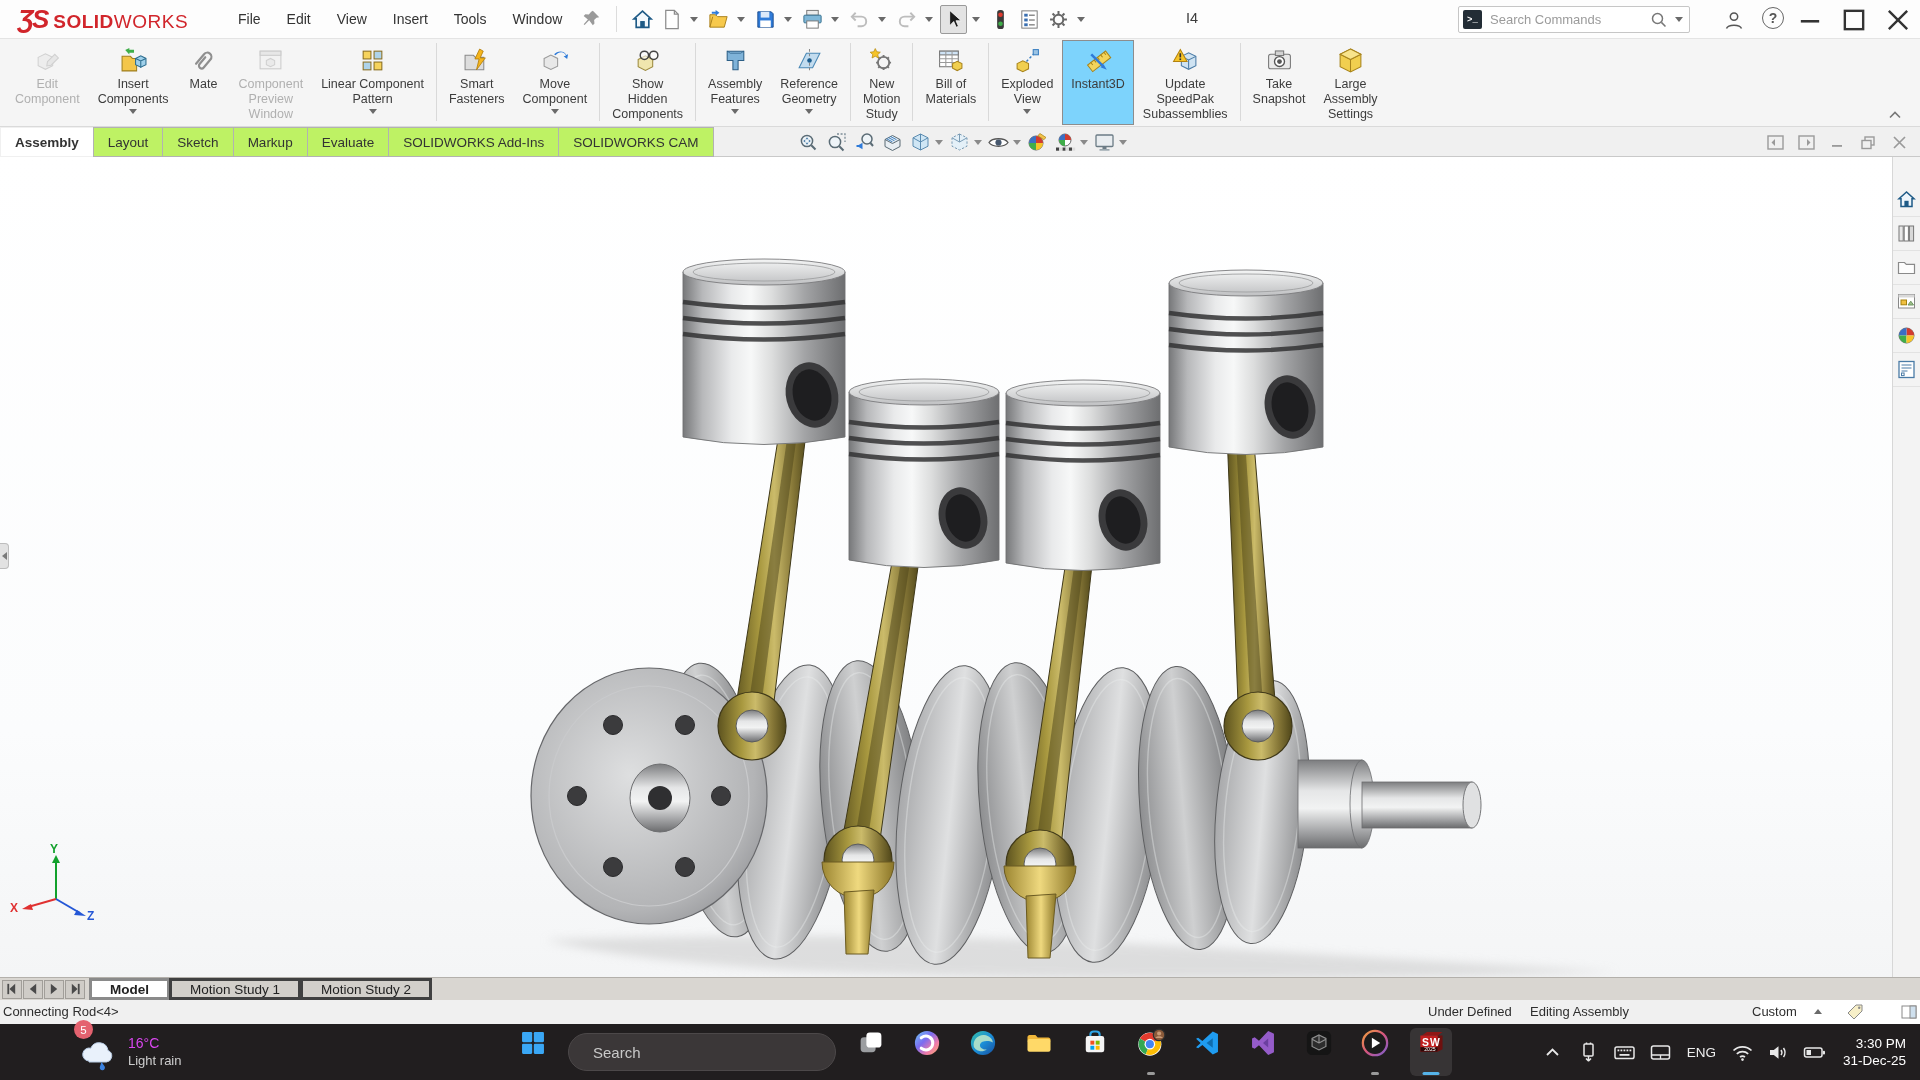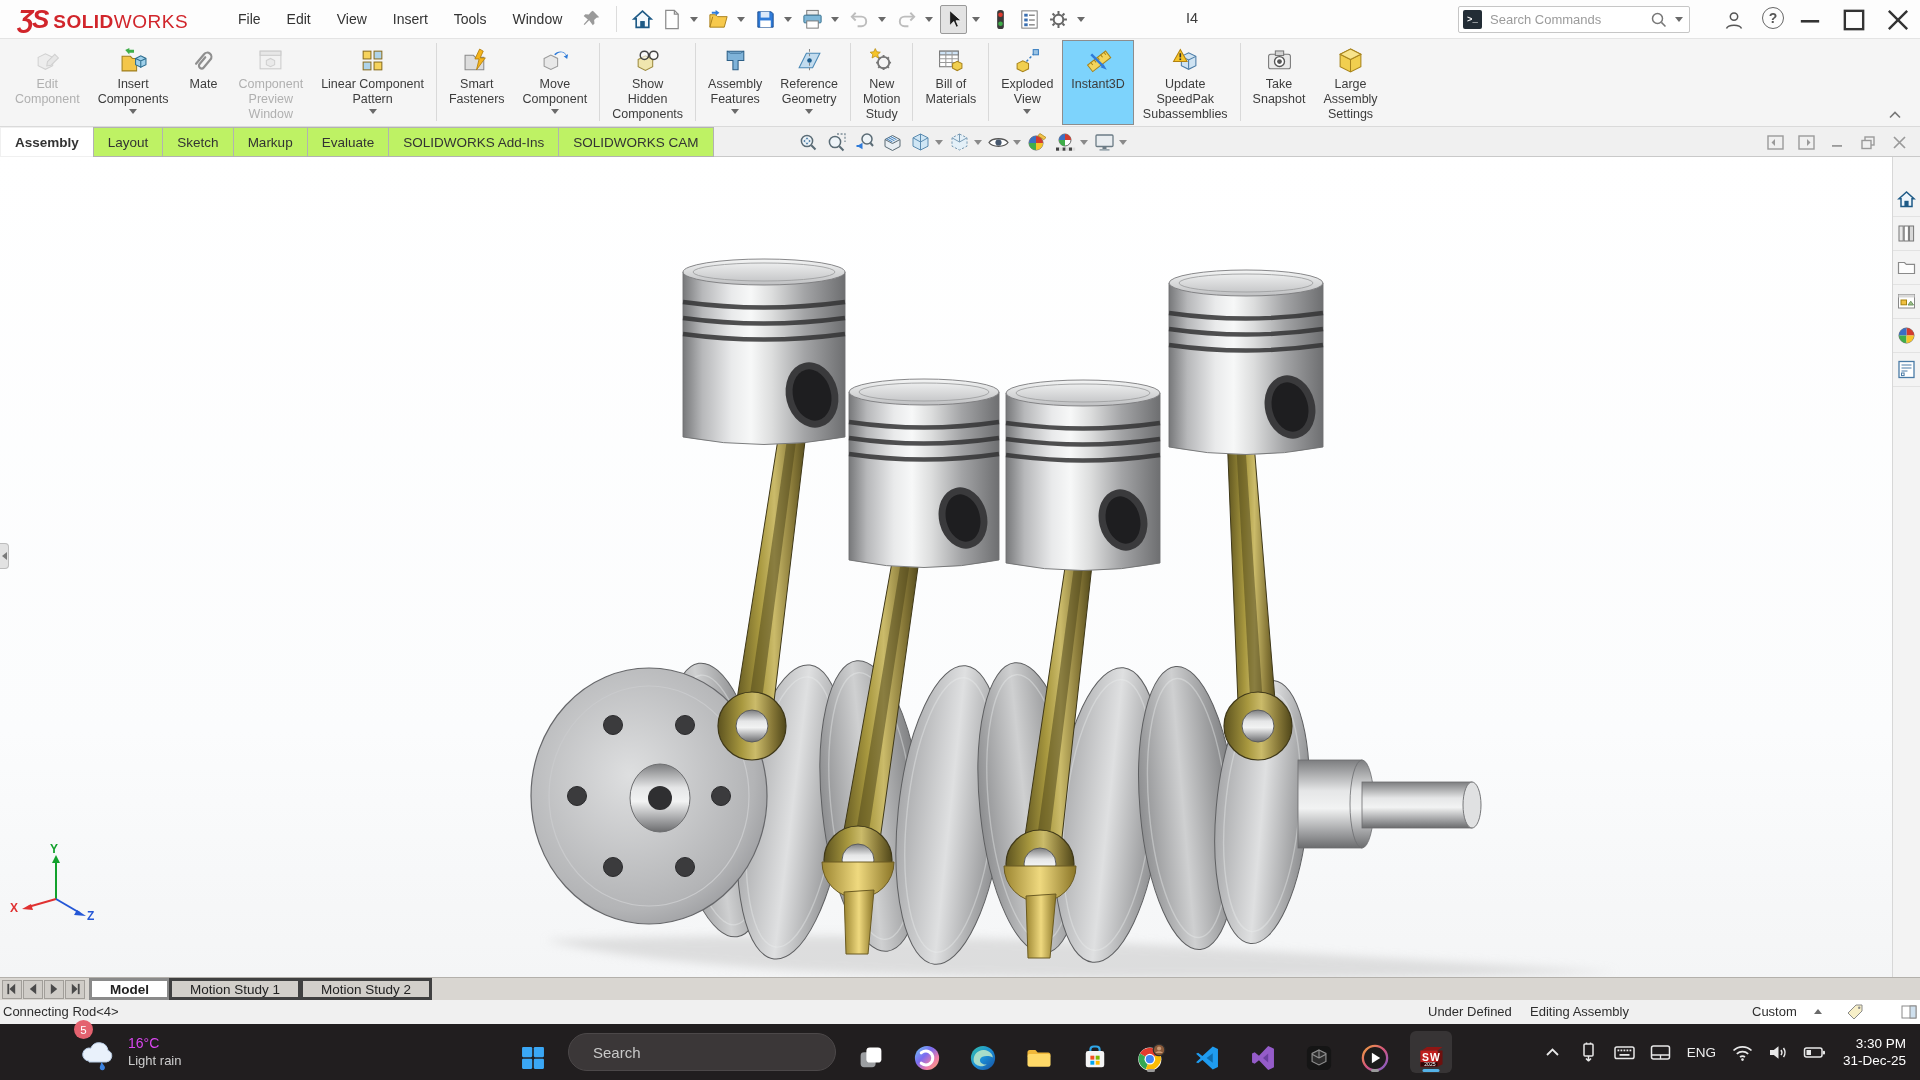--- a/index.html
+++ b/index.html
@@ -88,21 +88,21 @@
 
   
   .taskbar{position:absolute;top:1024px;left:0;width:1920px;height:56px;background:#211e1f}
   .weather{position:absolute;left:78px;top:0;height:56px;display:flex;align-items:center}
   .wicon{position:relative;width:40px;height:40px}
   .wbadge{position:absolute;left:-4px;top:-4px;width:19px;height:19px;background:#e4626f;border-radius:50%;color:#fff;font-size:11.5px;display:flex;align-items:center;justify-content:center}
   .wtxt{margin-left:10px;line-height:18px}
   .wtemp{font-size:14px;color:#d946ef}
   .wcond{font-size:13px;color:#cdcdcd}
   .apps{position:absolute;left:512px;top:0;height:56px;display:flex;align-items:center;gap:14px}
-  .atile{position:relative;width:42px;height:42px;border-radius:6px;display:flex;align-items:flex-end;justify-content:center}
+  .atile{position:relative;width:42px;height:48px;border-radius:6px;display:flex;align-items:flex-start;justify-content:center}
   .atile.active{background:rgba(255,255,255,.1)}
   .atile .indic{position:absolute;bottom:1px;left:50%;transform:translateX(-50%);height:3px;border-radius:2px}
   .indic.run{width:8px;background:#9a9a9a}
   .indic.act{width:17px;background:#55b3e8}
   .spill{width:268px;height:38px;border-radius:19px;background:#3b3738;border:1px solid #4c4849;display:flex;align-items:center;padding:0 12px 0 14px}
   .spill .stxt{flex:1;margin-left:10px;font-size:15px;color:#c9c9c9}
   .tray{position:absolute;right:0;top:0;height:56px;display:flex;align-items:center;gap:13px;padding-right:14px}
   .tray .icn{width:23px;height:23px}
   .teng{font-size:13.5px;color:#eee;padding:0 2px}
   .tclock{text-align:right;color:#fff;font-size:13.5px;line-height:17px;margin-left:4px}

